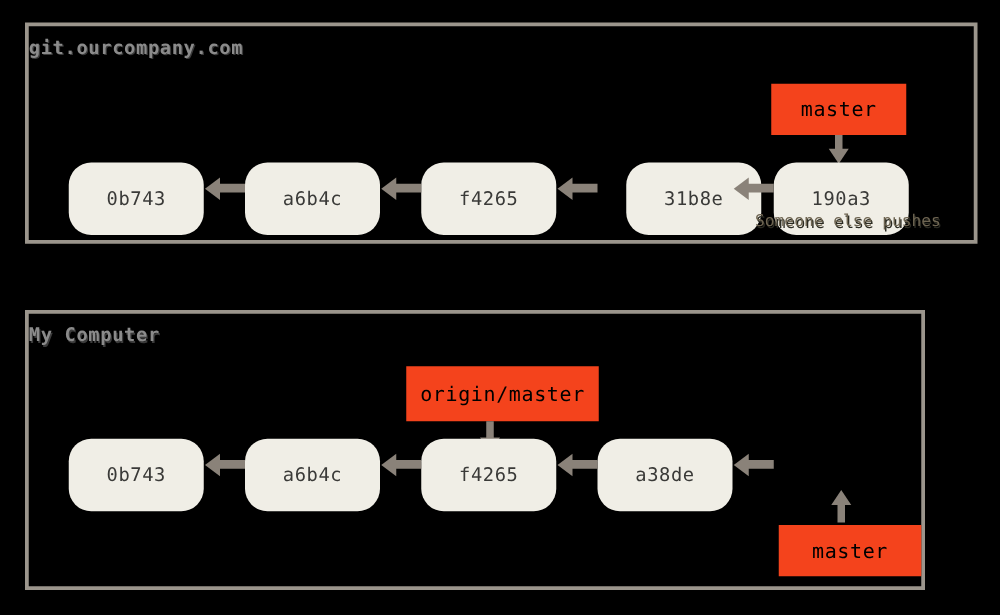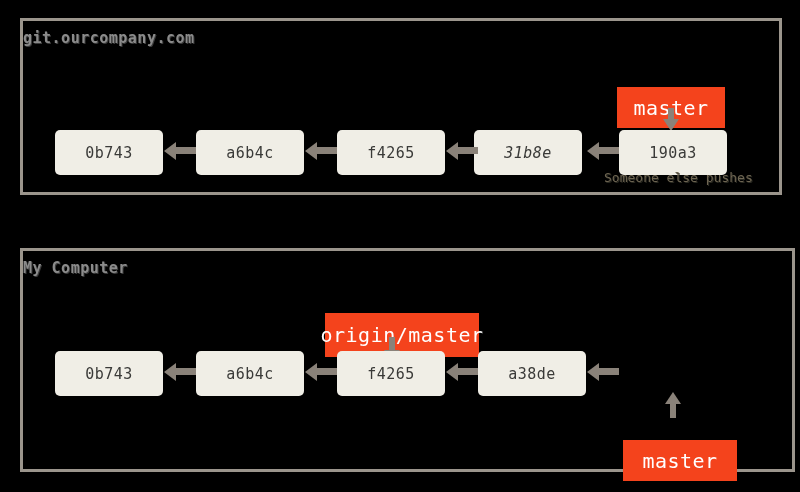--- a/index.html
+++ b/index.html
@@ -17,21 +17,21 @@
   }
 
   
   .panel {
     position: absolute;
     border: 3px solid #9b958c;
     box-sizing: border-box;
     background: transparent;
   }
   #panel-remote { left: 20px;  top: 18px;  width: 762px; height: 177px; }
-  #panel-local  { left: 20px;  top: 248px; width: 775px; height: 224px; }
+  #panel-local  { left: 20px;  top: 248px; width: 720px; height: 224px; }
 
   
   .panel-title {
     position: absolute;
     top: 8px;
     left: 0;
     width: 100%;
     color: #8b8b8b;
     font-size: 15px;
     letter-spacing: 0.5px;
@@ -47,42 +47,41 @@
     font-size: 13px;
     font-weight: normal;
     white-space: nowrap;
     text-shadow: 1px 1px 0 #2a2a22;
   }
 
   
   .commit {
     position: absolute;
     width: 108px;
-    height: 45px;
+    height: 58px;
     background: #f0eee6;
-    border-radius: 5px;
+    border-radius: 18px;
     color: #3a3a38;
     font-size: 15px;
     display: flex;
     align-items: center;
     justify-content: center;
     letter-spacing: 0.5px;
   }
 
   
   .refbox {
     position: absolute;
     background: #f4431c;
-    color: #ffffff;
-    font-size: 20px;
+    color: #000000;
+    font-size: 16px;
     display: flex;
     align-items: center;
     justify-content: center;
     letter-spacing: 0.5px;
-    margin-top: 20px;
   }
 
   
   .arrow-h {
     position: absolute;
     height: 7px;
     background: #8a8279;
   }
   .arrow-h::before {
     content: "";
@@ -133,21 +132,21 @@
   <div class="panel" id="panel-remote">
     <div class="panel-title">git.ourcompany.com</div>
   </div>
 
   <div class="refbox" style="left:617px; top:67px; width:108px; height:41px;">master</div>
   <div class="arrow-v down" style="left:668px; top:108px; height:12px;"></div>
 
   <div class="commit" style="left:55px;  top:130px;">0b743</div>
   <div class="commit" style="left:196px; top:130px;">a6b4c</div>
   <div class="commit" style="left:337px; top:130px;">f4265</div>
-  <div class="commit" style="left:474px; top:130px;font-style:italic;">31b8e</div>
+  <div class="commit" style="left:501px; top:130px;">31b8e</div>
   <div class="commit" style="left:619px; top:130px;">190a3</div>
 
   <div class="arrow-h" style="left:175px; top:147px; width:21px;"></div>
   <div class="arrow-h" style="left:316px; top:147px; width:21px;"></div>
   <div class="arrow-h" style="left:457px; top:147px; width:21px;"></div>
   <div class="arrow-h" style="left:598px; top:147px; width:21px;"></div>
 
   <div class="caption" style="left:604px; top:170px;">Someone else pushes</div>
 
   <div class="panel" id="panel-local">

